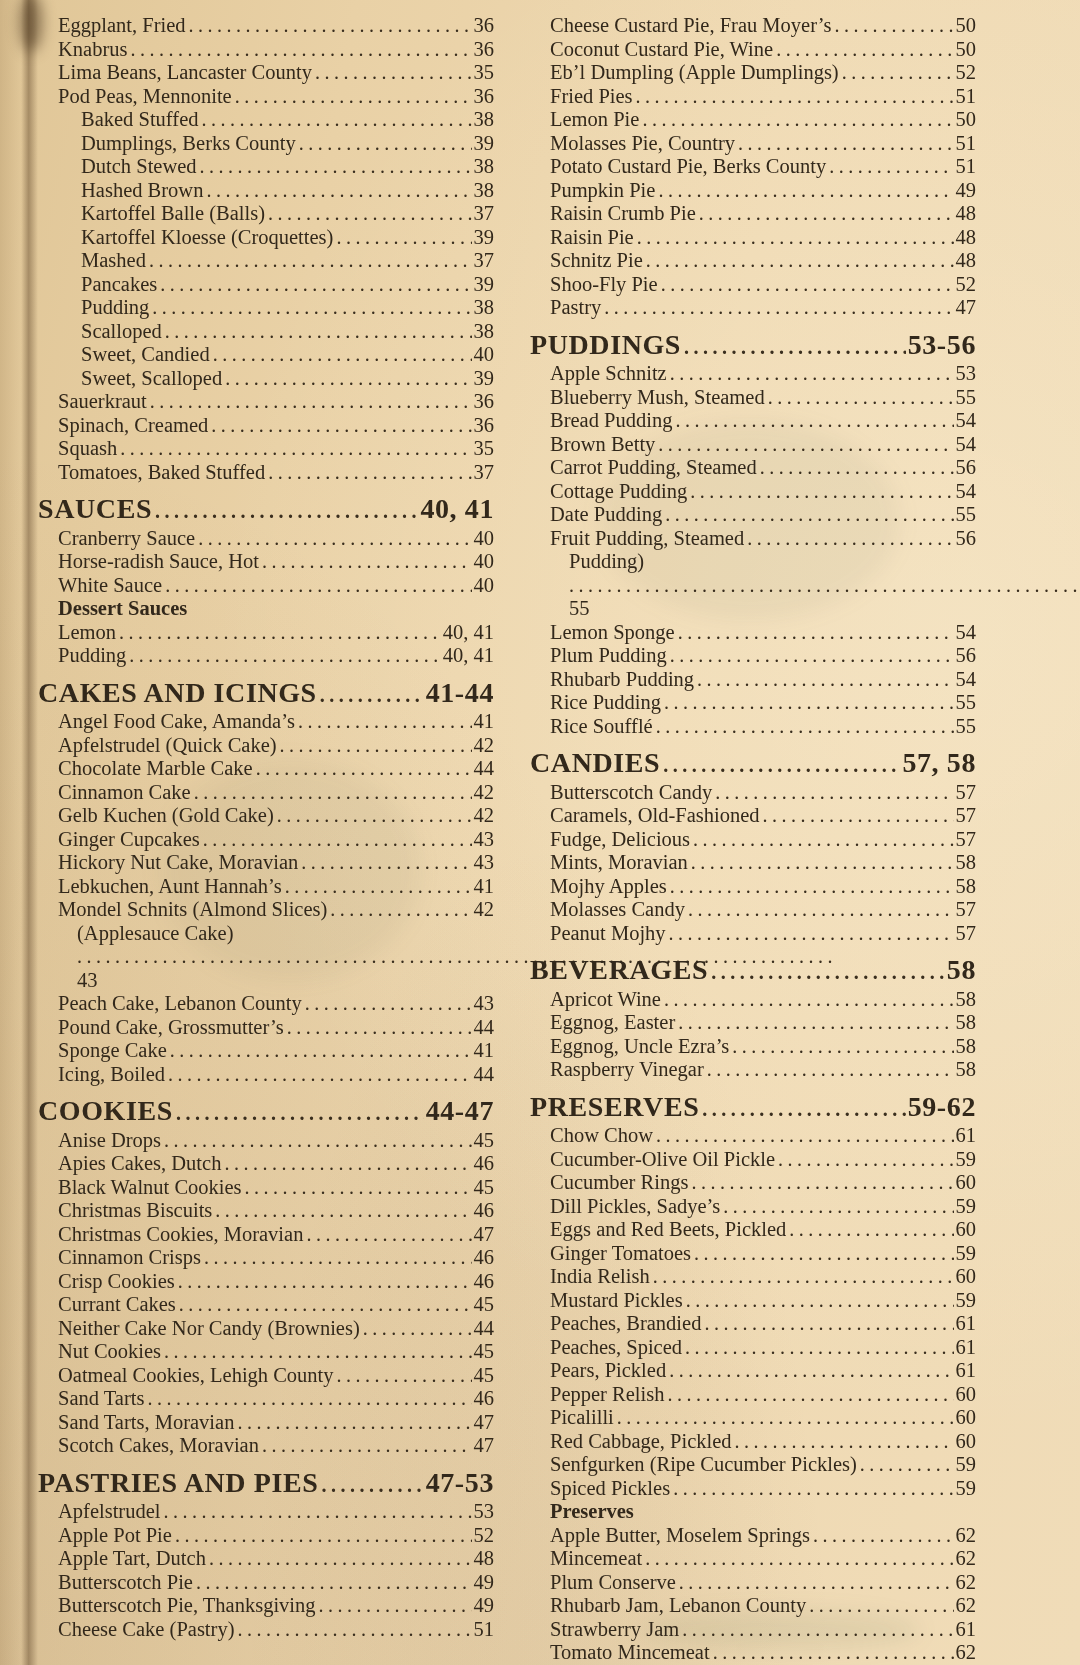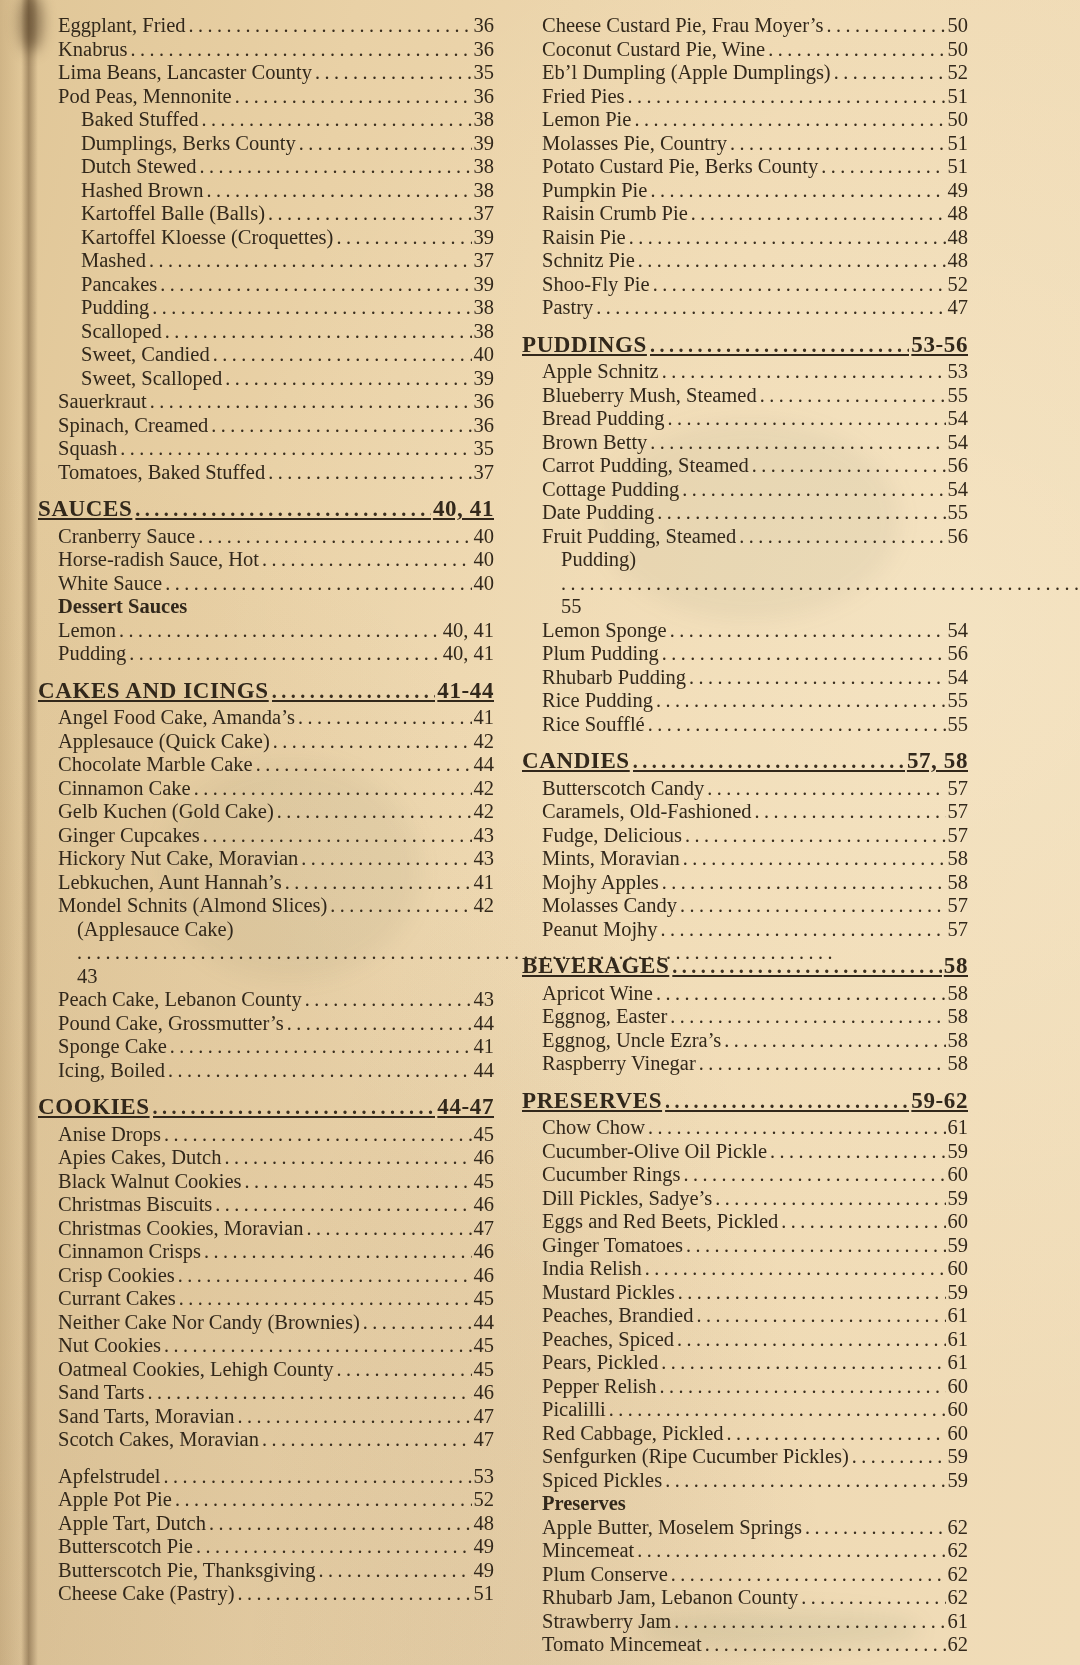--- a/index.html
+++ b/index.html
@@ -30,39 +30,39 @@
   }
   .ghost{position:absolute;background:rgba(120,118,80,.07);filter:blur(10px);border-radius:50%;}
   .g1{left:600px;top:420px;width:300px;height:200px;}
   .g2{left:160px;top:760px;width:260px;height:220px;}
   .g3{left:640px;top:1610px;width:280px;height:40px;background:rgba(90,110,70,.10);}
 
   .columns{
     position:relative;
     display:flex;
     padding:14px 0 0 38px;
-    gap:28px;
+    gap:36px;
   }
   .col{width:456px;flex:0 0 auto;}
   .col.right{width:446px;}
 
   .block{margin-bottom:13px;}
   .block:last-child{margin-bottom:0;}
 
   .row{
     display:flex;align-items:baseline;
     font-size:20.5px;line-height:23.5px;
     white-space:nowrap;
   }
   .t{white-space:nowrap;}
   .ind1{padding-left:20px;}
   .ind2{padding-left:43px;}
   .cont{padding-left:36px;flex-direction:column;}
   .bold .t{font-weight:bold;}
-  .heading{font-weight:bold;font-size:23px;letter-spacing:.6px;margin-bottom:3px;text-decoration:underline;}
+  .heading{font-weight:bold;font-size:28px;letter-spacing:.6px;margin-bottom:3px;}
   .leader{
     flex:1 1 auto;min-width:10px;overflow:hidden;
     white-space:nowrap;margin:0 2px 0 3px;
     color:#3a2e1e;
   }
   .leader::after{
     content:"................................................................................";
     letter-spacing:4.5px;font-size:20px;
   }
   .num{white-space:nowrap;}
@@ -222,21 +222,21 @@
             <span class="t">CAKES AND ICINGS</span>
             <span class="leader"></span>
             <span class="num">41-44</span>
           </div>
           <div class="row ind1">
             <span class="t">Angel Food Cake, Amanda’s</span>
             <span class="leader"></span>
             <span class="num">41</span>
           </div>
           <div class="row ind1">
-            <span class="t">Applesauce (Quick Cake)</span>
+            <span class="t">Apfelstrudel (Quick Cake)</span>
             <span class="leader"></span>
             <span class="num">42</span>
           </div>
           <div class="row ind1">
             <span class="t">Chocolate Marble Cake</span>
             <span class="leader"></span>
             <span class="num">44</span>
           </div>
           <div class="row ind1">
             <span class="t">Cinnamon Cake</span>
@@ -365,20 +365,25 @@
             <span class="leader"></span>
             <span class="num">47</span>
           </div>
           <div class="row ind1">
             <span class="t">Scotch Cakes, Moravian</span>
             <span class="leader"></span>
             <span class="num">47</span>
           </div>
         </div>
         <div class="block">
+          <div class="row heading">
+            <span class="t">PASTRIES AND PIES</span>
+            <span class="leader"></span>
+            <span class="num">47-53</span>
+          </div>
           <div class="row ind1">
             <span class="t">Apfelstrudel</span>
             <span class="leader"></span>
             <span class="num">53</span>
           </div>
           <div class="row ind1">
             <span class="t">Apple Pot Pie</span>
             <span class="leader"></span>
             <span class="num">52</span>
           </div>

